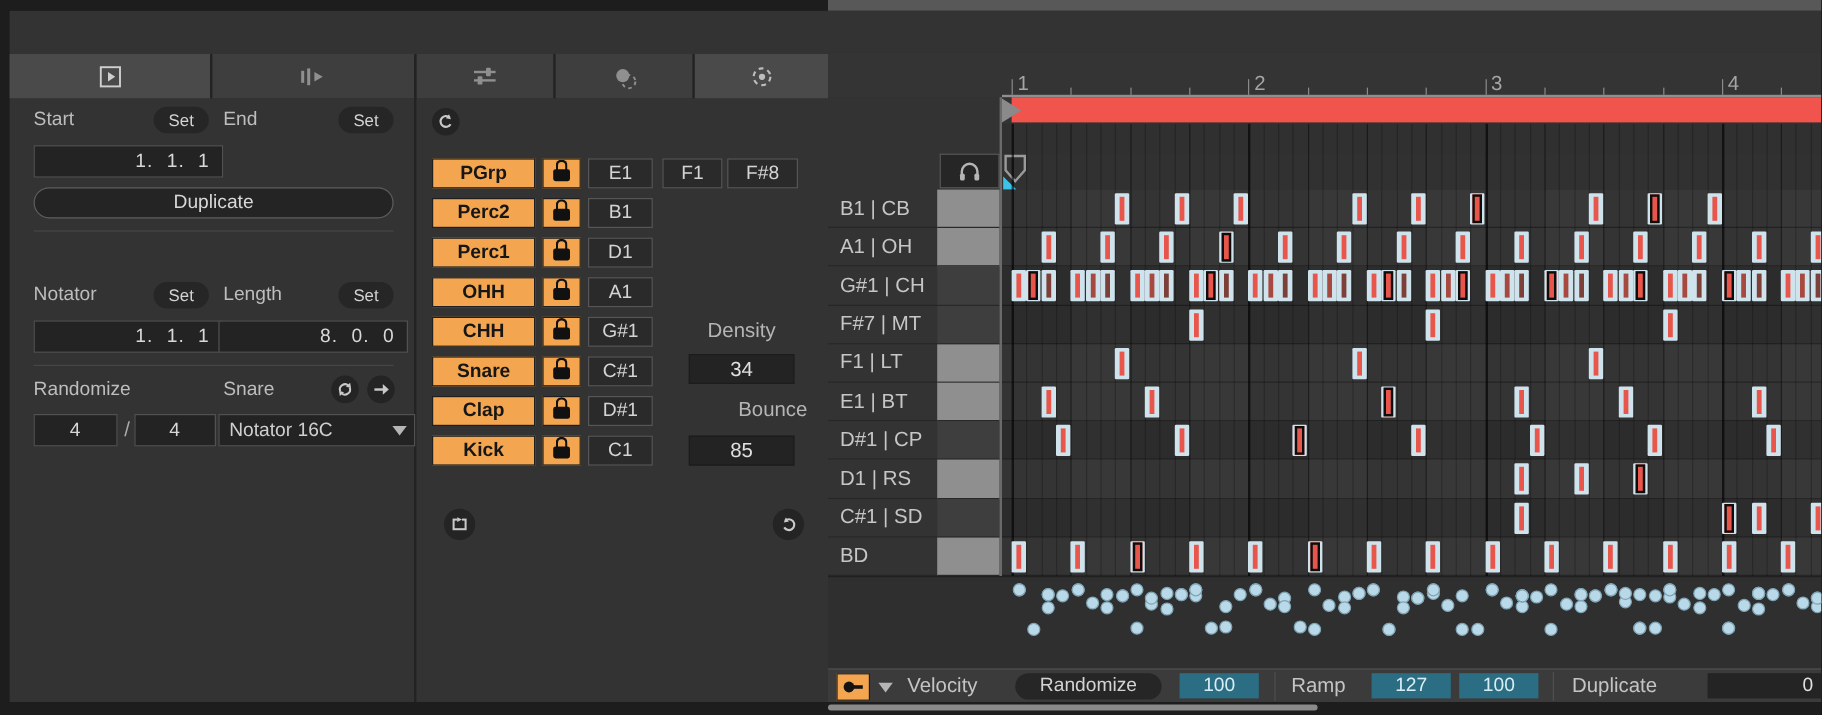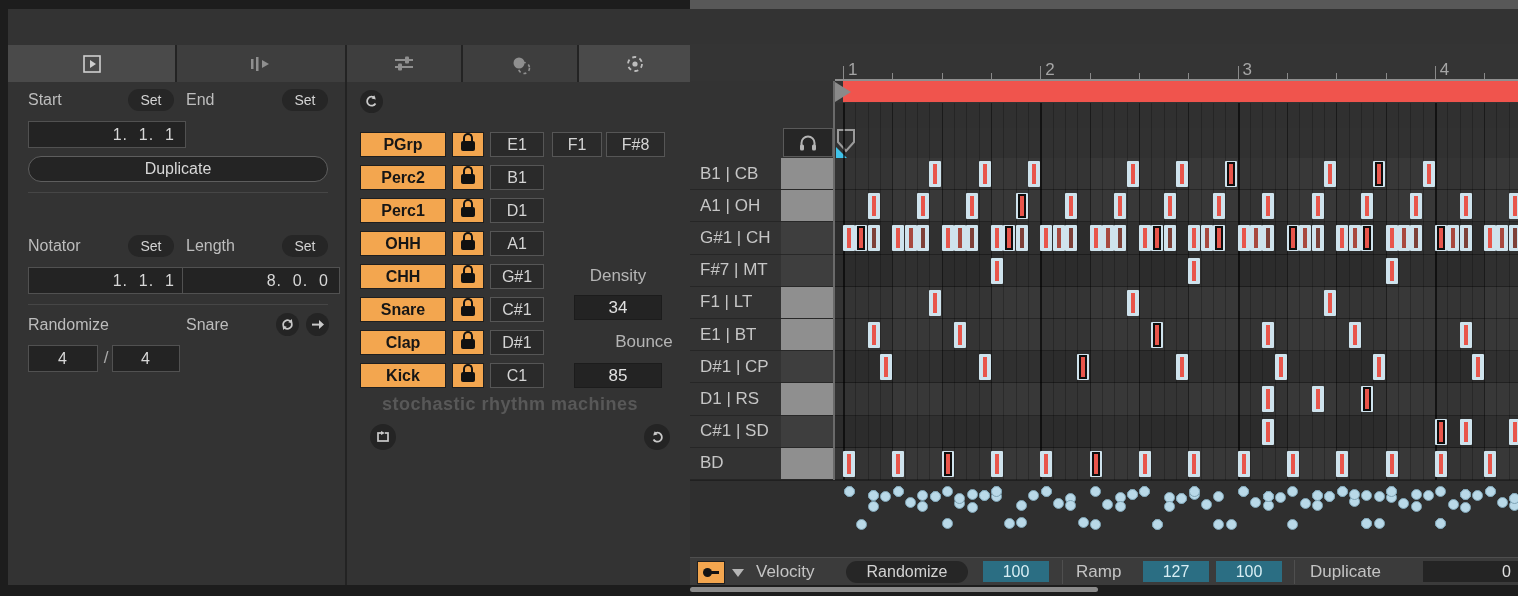--- a/index.html
+++ b/index.html
@@ -210,20 +210,24 @@
     </div>
     <div class="circbtn" style="left:298px;top:304px">
       <svg width="13" height="11" viewBox="0 0 13 11">
         <rect x="1" y="4.6" width="8" height="2" fill="#c9c9c9"></rect>
         <polygon points="8,1 13,5.5 8,10" fill="#c9c9c9"></polygon>
       </svg>
     </div>
     <div class="valbox" style="left:20px;top:336px;width:68px;justify-content:center;padding-right:0">4</div>
     <div class="abs" id="sig-slash">/</div>
     <div class="valbox" style="left:104px;top:336px;width:66px;justify-content:center;padding-right:0">4</div>
+    <div class="abs" id="groove-dd">
+      <span>Notator 16C</span>
+      <span class="dd-caret"></span>
+    </div>
 
     <div class="circbtn" style="left:352px;top:81px">
       <svg width="13" height="13" viewBox="0 0 13 13">
         <path d="M10.5 8.5 A4.5 4.5 0 1 1 9.8 3" fill="none" stroke="#c9c9c9" stroke-width="1.8"></path>
         <polygon points="9.2,0.2 10.8,4.4 6.5,3.6" fill="#c9c9c9"></polygon>
       </svg>
     </div>
 
     <div id="drum-rows">
         <div class="drum-name abs" style="left: 352px; top: 123px;">PGrp</div>
@@ -291,21 +295,20 @@
             <span class="body"></span>
           </span>
         </div>
         <div class="notebox abs" style="left: 482px; top: 354px; width: 52px;">C1</div>
       </div>
 
     <div class="dev-lbl" style="left:540px;top:257px;width:140px">Density</div>
     <div class="dev-val" style="left:566px;top:286px;width:86px">34</div>
     <div class="dev-lbl" style="left:566px;top:323px;width:140px">Bounce</div>
     <div class="dev-val" style="left:566px;top:354px;width:86px">85</div>
-    <div class="abs" id="brand">stochastic rhythm machines</div>
 
     <div class="circbtn" style="left:362px;top:415px;width:26px;height:26px">
       <svg width="14" height="12" viewBox="0 0 14 12">
         <rect x="2" y="2" width="10" height="8" fill="none" stroke="#c9c9c9" stroke-width="1.7"></rect>
         <rect x="5" y="0" width="4" height="4" fill="#242424"></rect>
         <polygon points="5,0 9,2 5,4" fill="#c9c9c9"></polygon>
       </svg>
     </div>
     <div class="circbtn" style="left:636px;top:415px;width:26px;height:26px">
       <svg width="13" height="13" viewBox="0 0 13 13">

